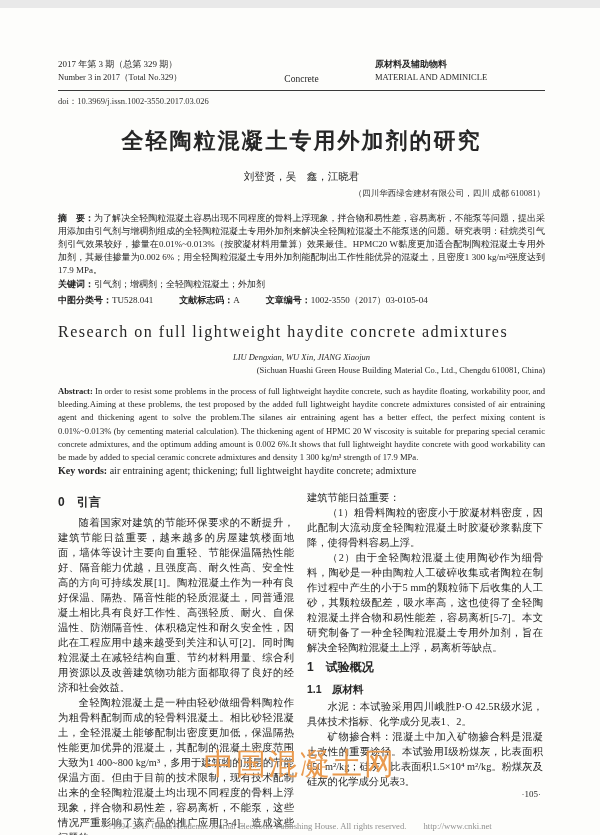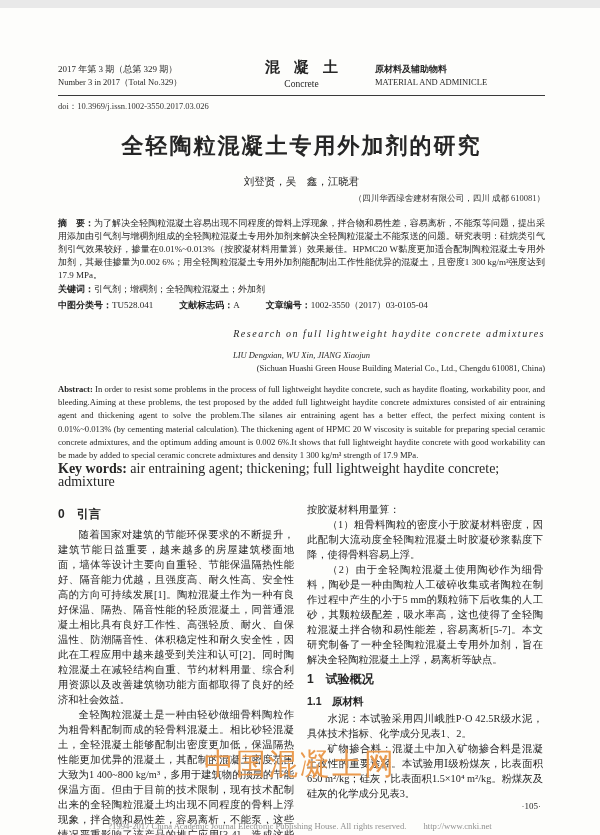--- a/index.html
+++ b/index.html
@@ -35,26 +35,26 @@
   .affil-cn { text-align:right; font-size:8.5px; margin-top:4px; color:#333; }
 
   
   .abs-cn { margin-top:12px; font-size:9px; line-height:13px; text-align:justify; }
   .abs-cn b, .kw-cn b, .meta b { font-family:"Liberation Sans","DejaVu Sans",sans-serif; font-weight:bold; }
   .kw-cn { font-size:9px; line-height:13px; margin-top:1px; }
   .meta { font-size:9px; margin-top:3px; display:flex; }
   .meta .pair { margin-right:26px; }
 
   
-  .title-en { text-align:right; font-size:10px; letter-spacing:1.5px; margin-top:16px;font-style:italic; }
+  .title-en { text-align:left; font-size:16px; letter-spacing:1.5px; margin-top:16px; }
   .authors-en { text-align:center; font-size:8.5px; font-style:italic; margin-top:11px; }
   .affil-en { text-align:right; font-size:8.5px; margin-top:3px; }
   .abs-en { margin-top:10px; font-size:8.6px; line-height:13.2px; text-align:justify; }
   .abs-en b, .kw-en b { font-weight:bold; }
-  .kw-en { font-size:14px; line-height:13.2px; }
+  .kw-en { font-size:10px; line-height:13.2px; }
 
   
   .columns { display:flex; gap:13px; margin-top:13px; height:296px; }
   .col { width:236px; display:flex; flex-direction:column; }
   .body-text { font-size:10.3px; line-height:15px; text-align:justify; }
   .body-text p { text-indent:2em; }
   .sec-h1 { font-family:"Liberation Sans","DejaVu Sans",sans-serif; font-weight:bold;
             font-size:12px; margin:4px 0 4px 0; }
   .sec-h2 { font-family:"Liberation Sans","DejaVu Sans",sans-serif; font-weight:bold;
             font-size:10.5px; margin:3px 0 2px 0; }
@@ -71,21 +71,20 @@
 
 <div class="page">
   <div class="content">
 
     <div class="jheader">
       <div class="issue">
         <div class="cn">2017 年第 3 期（总第 329 期）</div>
         <div class="en">Number 3 in 2017（Total No.329）</div>
       </div>
       <div class="jtitle">
-        <div class="cn">混凝土</div>
         <div class="en">Concrete</div>
       </div>
       <div class="column">
         <div class="cn">原材料及辅助物料</div>
         <div class="en">MATERIAL AND ADMINICLE</div>
       </div>
     </div>
 
     <div class="doi">doi：10.3969/j.issn.1002-3550.2017.03.026</div>
 
@@ -125,21 +124,21 @@
       <div class="col">
         <div class="sec-h1">0　引言</div>
         <div class="body-text">
           <p>随着国家对建筑的节能环保要求的不断提升，建筑节能日益重要，越来越多的房屋建筑楼面地面，墙体等设计主要向自重轻、节能保温隔热性能好、隔音能力优越，且强度高、耐久性高、安全性高的方向可持续发展[1]。陶粒混凝土作为一种有良好保温、隔热、隔音性能的轻质混凝土，同普通混凝土相比具有良好工作性、高强轻质、耐火、自保温性、防潮隔音性、体积稳定性和耐久安全性，因此在工程应用中越来越受到关注和认可[2]。同时陶粒混凝土在减轻结构自重、节约材料用量、综合利用资源以及改善建筑物功能方面都取得了良好的经济和社会效益。</p>
           <p>全轻陶粒混凝土是一种由轻砂做细骨料陶粒作为粗骨料配制而成的轻骨料混凝土。相比砂轻混凝土，全轻混凝土能够配制出密度更加低，保温隔热性能更加优异的混凝土，其配制的混凝土密度范围大致为1 400~800 kg/m³，多用于建筑物的顶层的节能保温方面。但由于目前的技术限制，现有技术配制出来的全轻陶粒混凝土均出现不同程度的骨料上浮现象，拌合物和易性差，容易离析，不能泵，这些情况严重影响了该产品的推广应用[3-4]。造成这些问题的</p>
         </div>
 
       </div>
       <div class="col">
         <div class="body-text">
-          <p style="text-indent:0">按胶凝材料用量算：</p>
+          <p style="text-indent:0">建筑节能日益重要：</p>
           <p>（1）粗骨料陶粒的密度小于胶凝材料密度，因此配制大流动度全轻陶粒混凝土时胶凝砂浆黏度下降，使得骨料容易上浮。</p>
           <p>（2）由于全轻陶粒混凝土使用陶砂作为细骨料，陶砂是一种由陶粒人工破碎收集或者陶粒在制作过程中产生的小于5 mm的颗粒筛下后收集的人工砂，其颗粒级配差，吸水率高，这也使得了全轻陶粒混凝土拌合物和易性能差，容易离析[5-7]。本文研究制备了一种全轻陶粒混凝土专用外加剂，旨在解决全轻陶粒混凝土上浮，易离析等缺点。</p>
         </div>
         <div class="sec-h1">1　试验概况</div>
         <div class="sec-h2">1.1　原材料</div>
         <div class="body-text">
           <p>水泥：本试验采用四川峨胜P·O 42.5R级水泥，具体技术指标、化学成分见表1、2。</p>
           <p>矿物掺合料：混凝土中加入矿物掺合料是混凝土改性的重要途径。本试验用Ⅰ级粉煤灰，比表面积650 m²/kg；硅灰，比表面积1.5×10⁴ m²/kg。粉煤灰及硅灰的化学成分见表3。</p>
         </div>
         <div class="pageno">·105·</div>

